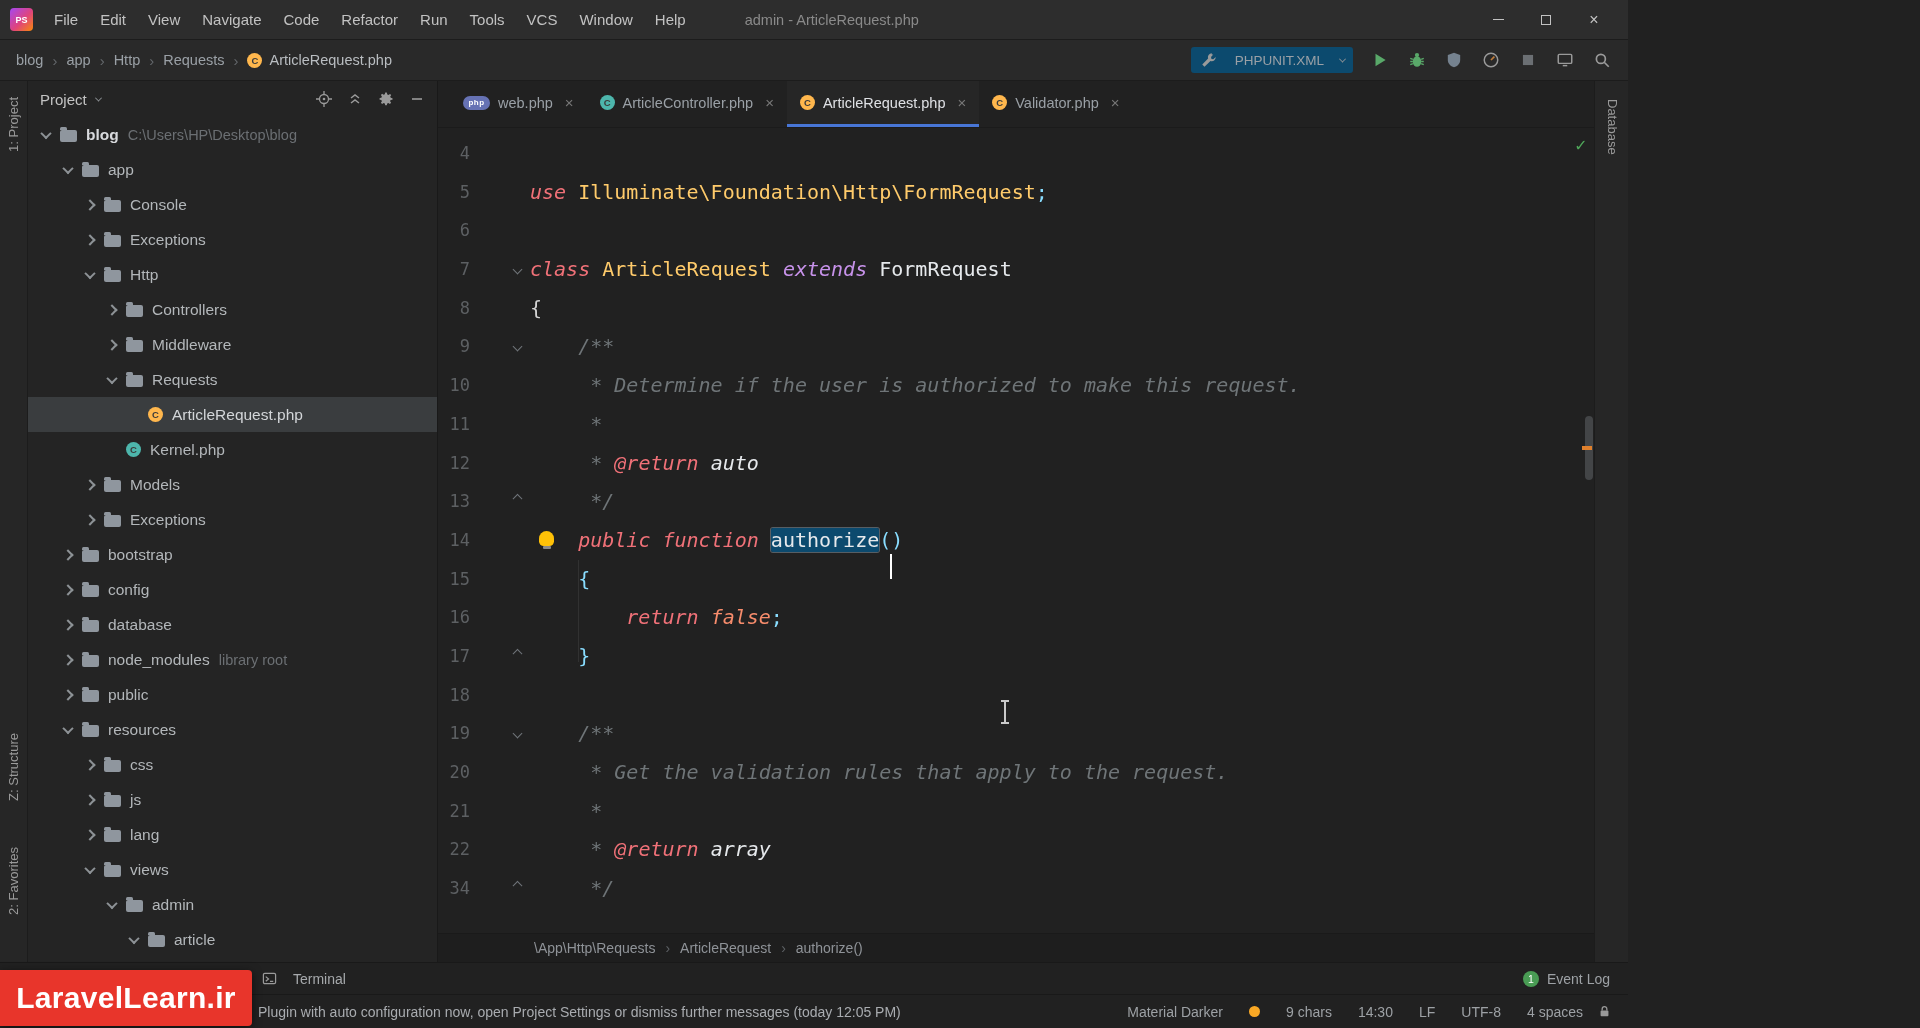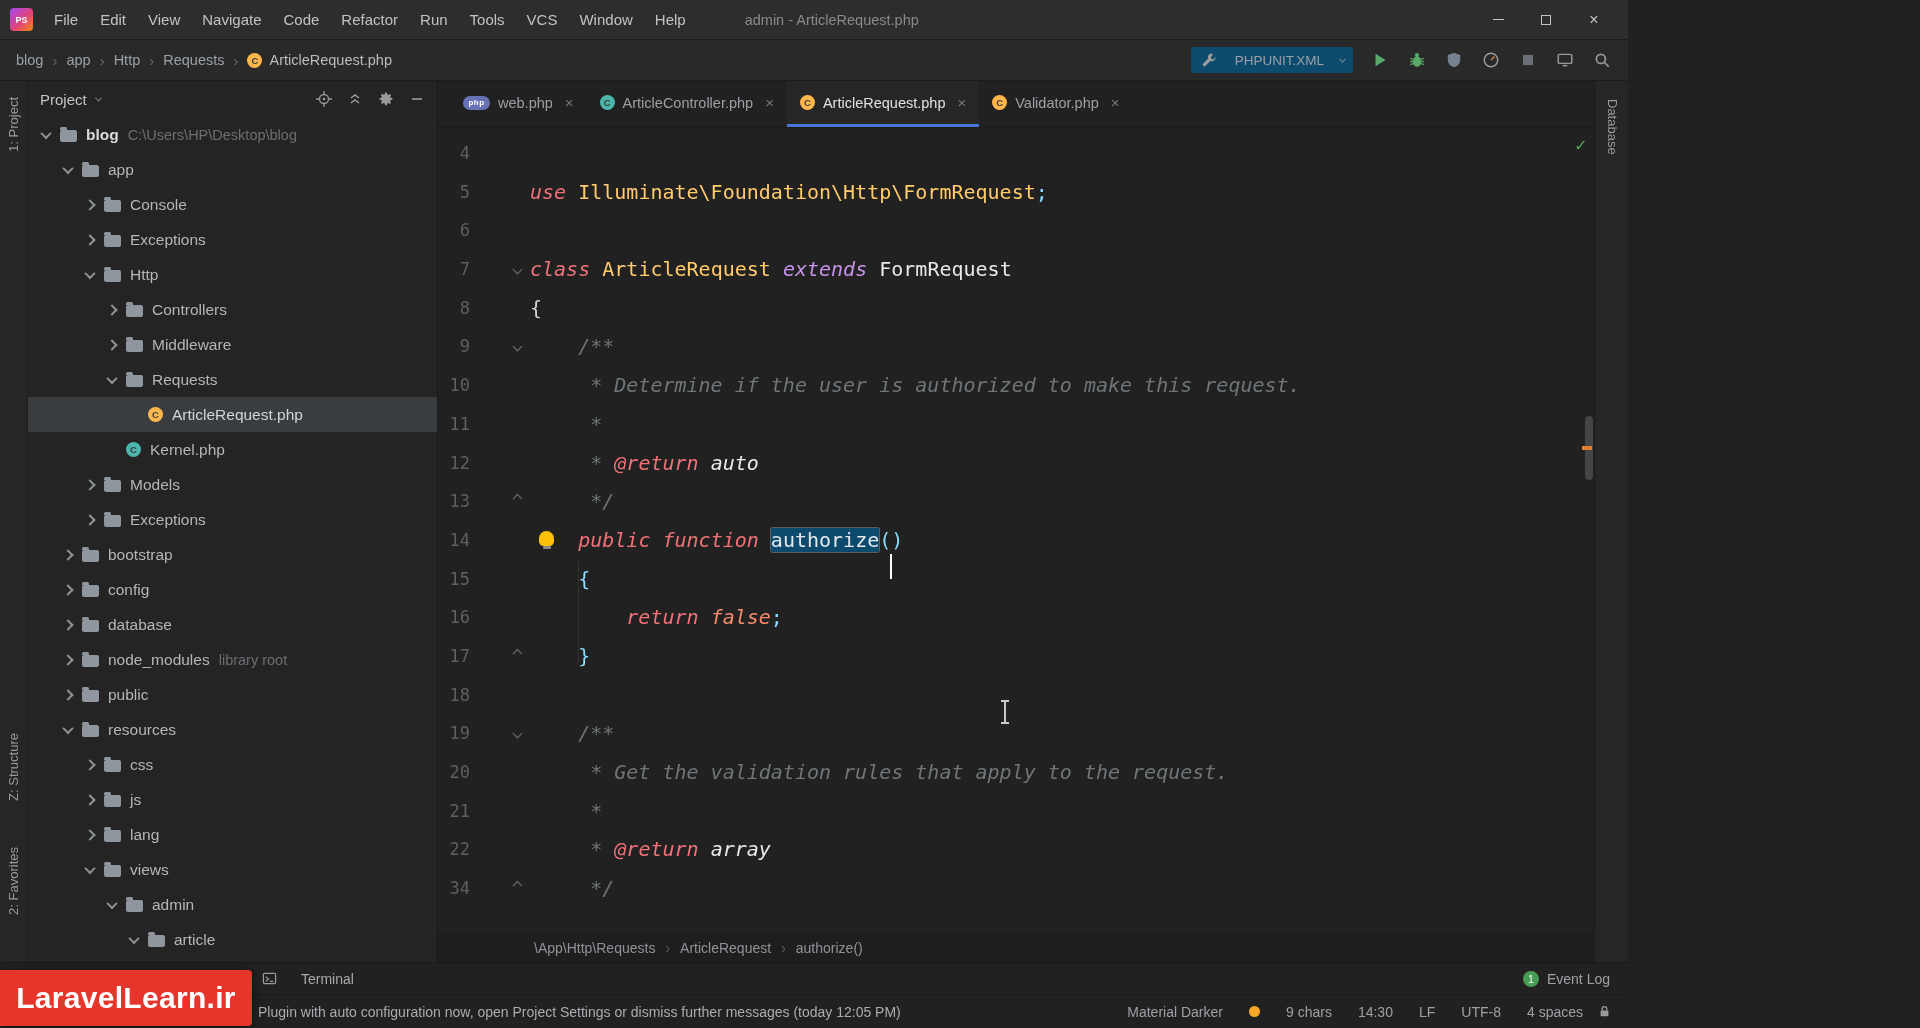--- a/index.html
+++ b/index.html
@@ -118,21 +118,21 @@
   .ibeam{position:absolute;left:566px;top:574px;width:2px;height:20px;background:#c9c9c9}
   .ibeam::before,.ibeam::after{content:"";position:absolute;left:-3px;width:8px;height:2px;background:#c9c9c9}
   .ibeam::before{top:-2px}
   .ibeam::after{bottom:-2px}
 
   .ed-crumbs{height:29px;background:#1e1e1e;display:flex;align-items:center;padding-left:96px;font-size:14px;color:#8f9398;flex:none;border-top:1px solid #1a1a1a}
   .edc-sep{color:#5d6165;margin:0 10px}
 
   
   .toolrow{height:32px;background:#212121;border-top:1px solid #191919;display:flex;align-items:center;padding:0 18px 0 262px;position:relative}
-  .term{display:flex;align-items:center;gap:24px;font-size:14px;color:#a6a9ac}
+  .term{display:flex;align-items:center;gap:16px;font-size:14px;color:#a6a9ac}
   .term svg{width:15px;height:15px}
   .eventlog{margin-left:auto;display:flex;align-items:center;gap:8px;font-size:14px;color:#9da1a5}
   .badge{width:16px;height:16px;border-radius:50%;background:var(--badge,#499c54);color:#fff;font-size:10.5px;display:flex;align-items:center;justify-content:center}
 
   .statusbar{height:34px;background:#212121;border-top:1px solid #191919;display:flex;align-items:center;padding:0 16px 0 258px;font-size:14px;color:#9da1a5}
   .status-msg{flex:1;white-space:nowrap;overflow:hidden;color:#a9acb0}
   .status-right{display:flex;align-items:center;gap:26px;margin-right:14px}
   .status-dot{width:11px;height:11px;border-radius:50%;background:#f9a825;display:inline-block}
   .lock-icon svg{width:15px;height:15px;display:block}
 

